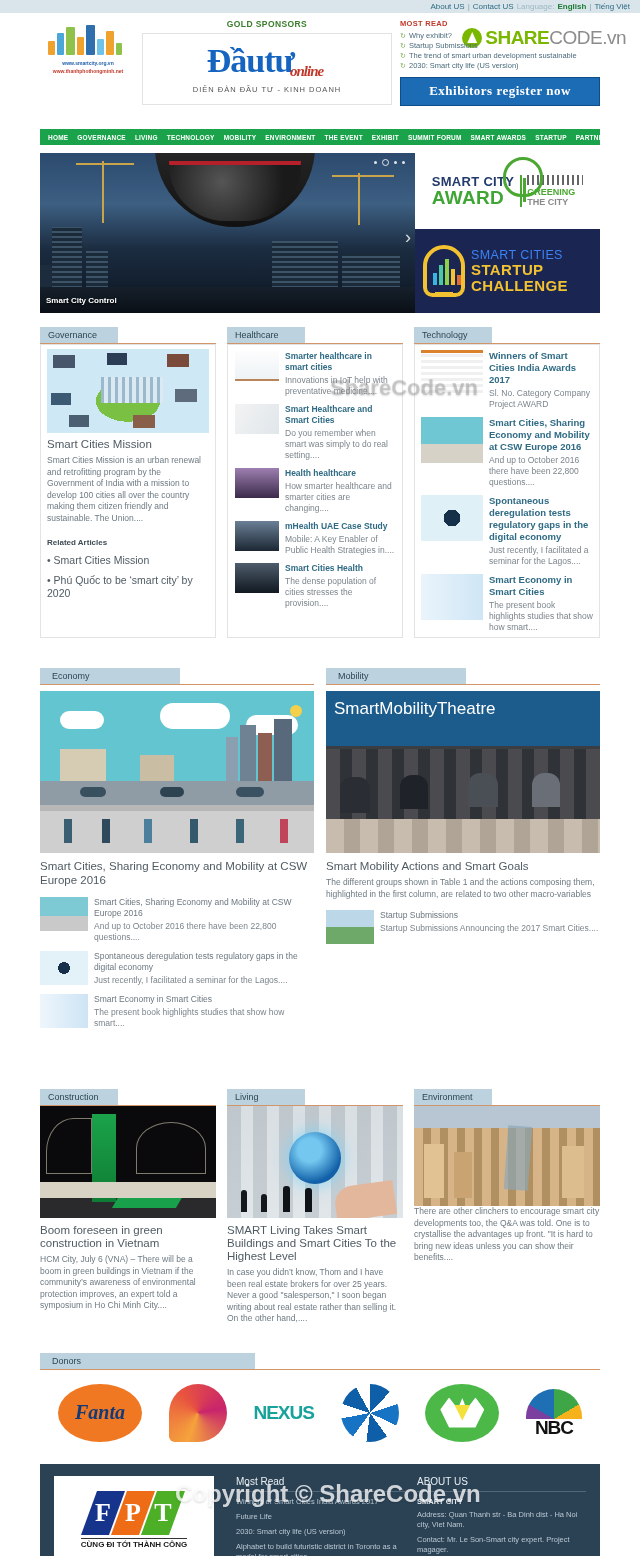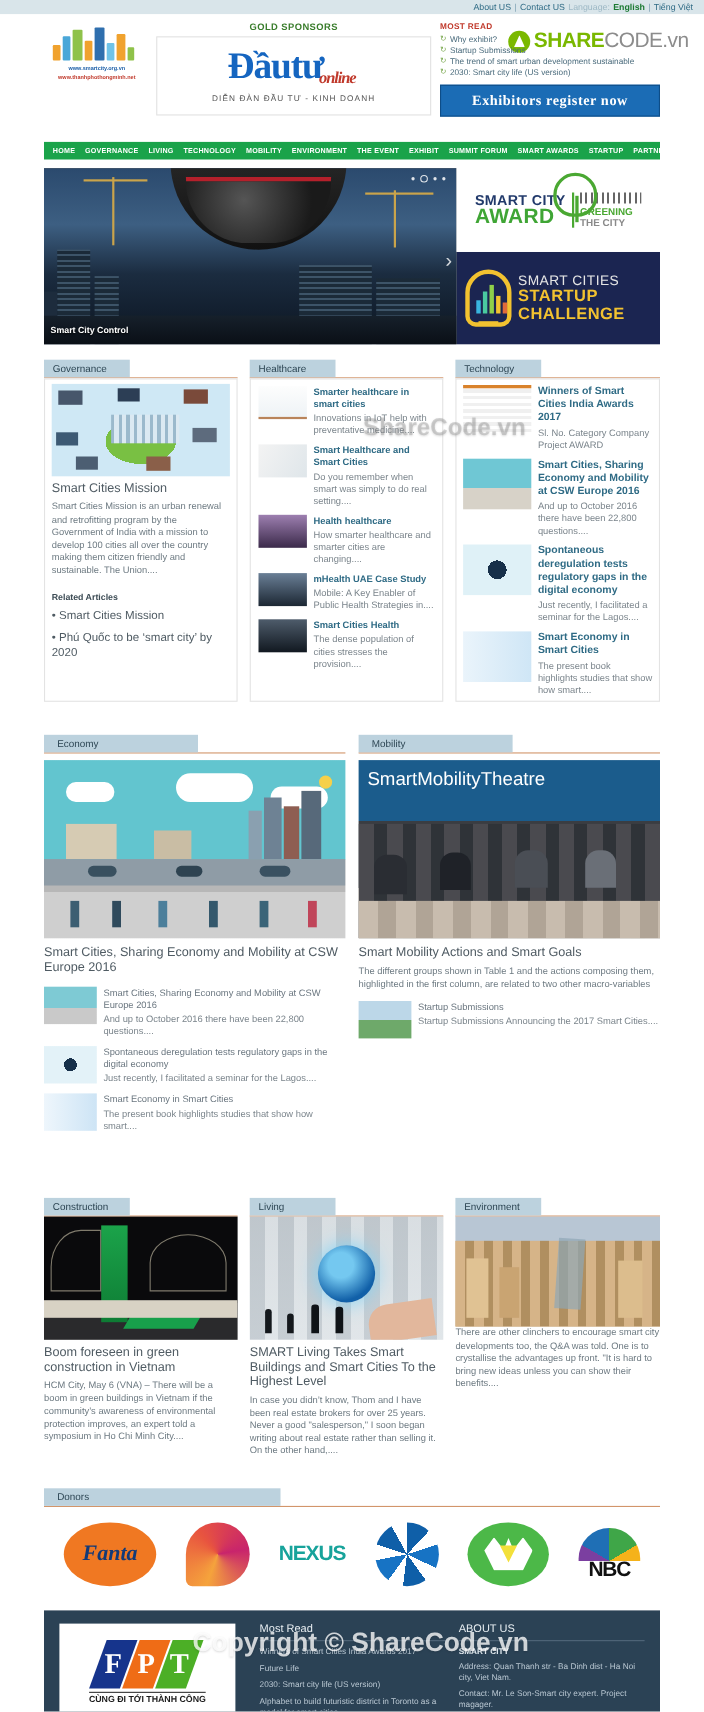--- a/index.html
+++ b/index.html
@@ -101,21 +101,21 @@
   .award-r .skyline { height:10px; background:
      repeating-linear-gradient(90deg,#666 0 2px, transparent 2px 5px); width:56px; margin-bottom:2px; }
   .award-r .g1 { font-size:9px; font-weight:bold; color:#4aa832; line-height:10px; }
   .award-r .g2 { font-size:9px; font-weight:bold; color:#8a8a8a; line-height:10px; }
 
   .startup { flex:1.1; background:#1b2551; display:flex; align-items:center; padding-left:8px; }
   .bulb { width:42px; height:52px; border:4px solid #f2c230; border-radius:22px 22px 10px 10px; position:relative; margin-right:6px; }
   .bulb .bars { position:absolute; left:6px; bottom:8px; display:flex; align-items:flex-end; gap:2px; height:26px; }
   .bulb .bars span { width:4px; display:block; }
   .bulb:after{ content:""; position:absolute; left:8px; bottom:-2px; width:18px; height:3px; background:#f2c230; }
-  .startup-txt .s1 { font-size:12.5px; color:#e5e5e5; letter-spacing:.4px; }
+  .startup-txt .s1 { font-size:12.5px; color:#3b82f6; letter-spacing:.4px; }
   .startup-txt .s2 { font-size:15px; font-weight:bold; color:#f2c230; letter-spacing:.4px; line-height:16px; }
 
   
   .row { width:560px; margin:14px auto 0 auto; display:flex; }
   .card { border:1px solid #e3e3e3; background:#fff; position:relative; }
   .sec-head { position:relative; }
   .sec-tab {
     display:inline-block; background:#bcd2de; color:#2d4654; font-size:9px;
     padding:3px 12px 3px 8px; min-width:78px;
   }
@@ -522,21 +522,21 @@
         <div class="sec-rule"></div>
       </div>
       <div style="height:112px;background:linear-gradient(180deg,#0a0a0c 0 70%,#2a2a2c 70% 100%);position:relative;overflow:hidden">
         <div style="position:absolute;left:52px;top:8px;width:24px;height:88px;background:linear-gradient(180deg,#1ba34a,#0e7c34)"></div>
         <div style="position:absolute;left:76px;bottom:10px;width:64px;height:14px;background:#18a04b;transform:skewX(-30deg)"></div>
         <div style="position:absolute;left:6px;top:12px;width:46px;height:56px;border:1px solid #cfc6ad;border-radius:60% 0 0 0;opacity:.6"></div>
         <div style="position:absolute;left:96px;top:16px;width:70px;height:52px;border:1px solid #cfc6ad;border-radius:60% 60% 0 0;opacity:.6"></div>
         <div style="position:absolute;left:0;bottom:20px;width:100%;height:16px;background:#d8d2c4"></div>
       </div>
       <div class="card-title" style="margin-top:6px">Boom foreseen in green construction in Vietnam</div>
-      <div class="card-text">HCM City, May 6 (VNA) – There will be a boom in green buildings in Vietnam if the community’s awareness of environmental protection improves, an expert told a symposium in Ho Chi Minh City....</div>
+      <div class="card-text">HCM City, July 6 (VNA) – There will be a boom in green buildings in Vietnam if the community’s awareness of environmental protection improves, an expert told a symposium in Ho Chi Minh City....</div>
     </div>
 
     <div style="width:176px;margin-left:11px">
       <div class="sec-head">
         <span class="sec-tab">Living</span>
         <div class="sec-rule"></div>
       </div>
       <div style="height:112px;background:linear-gradient(180deg,#cfd3d6,#e9ecee);position:relative;overflow:hidden">
         <div style="position:absolute;inset:0;background:repeating-linear-gradient(90deg,#b8c1c8 0 14px,#dde3e7 14px 26px);opacity:.7"></div>
         <div style="position:absolute;left:62px;top:26px;width:52px;height:52px;border-radius:50%;

